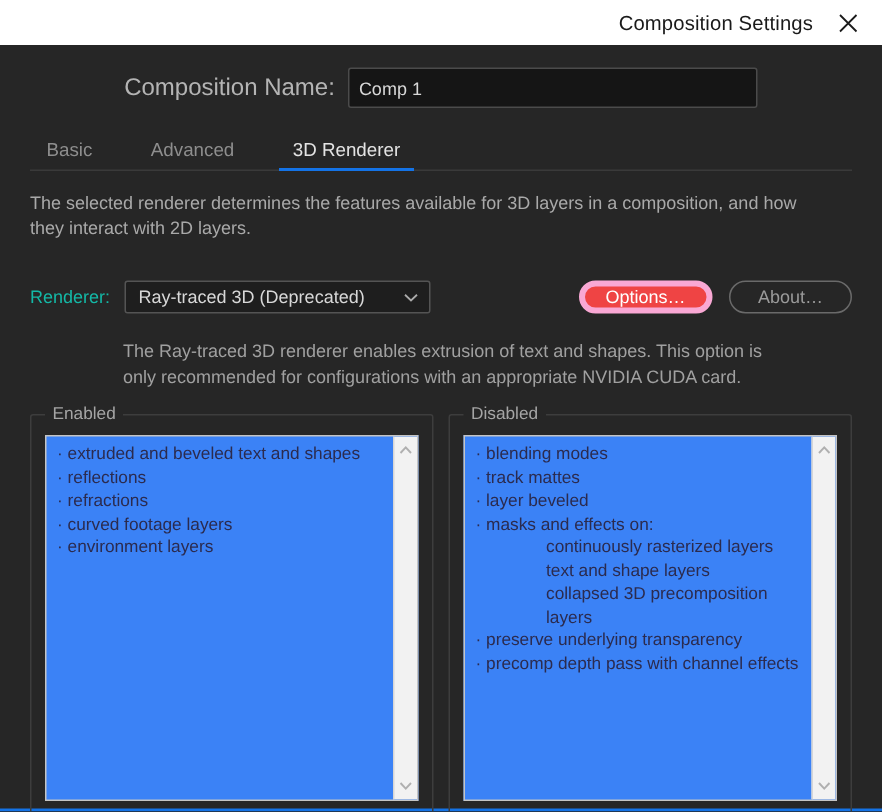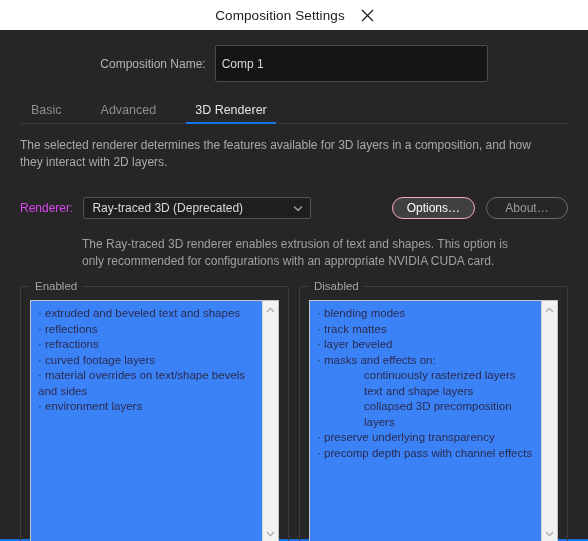--- a/index.html
+++ b/index.html
@@ -25,21 +25,21 @@
     display: flex;
     flex-direction: column;
   }
 
   
   .titlebar {
     height: 30px;
     background: #ffffff;
     display: flex;
     align-items: center;
-    justify-content: center;
+    justify-content: flex-end;
     flex: 0 0 auto;
     padding: 0 0 0 18px;
   }
   .titlebar-title {
     font-size: 13.5px;
     color: #1a1a1a;
     letter-spacing: 0.1px;
   }
   .close-btn {
     width: 46px;
@@ -61,27 +61,27 @@
   }
 
   
   .comp-name-row {
     display: flex;
     align-items: center;
     justify-content: center;
     margin-top: 15px;
   }
   .comp-name-label {
-    font-size: 12px;
+    font-size: 16px;
     color: #b4b4b4;
     margin-right: 9px;
   }
   .comp-name-input {
     width: 273px;
-    height: 37px;
+    height: 27px;
     background: #151515;
     border: 1px solid #4b4b4b;
     border-radius: 2px;
     color: #d8d8d8;
     font-family: "Liberation Sans", sans-serif;
     font-size: 12px;
     padding: 0 6px;
     box-sizing: border-box;
     outline: none;
   }
@@ -120,25 +120,25 @@
   }
 
   
   .renderer-row {
     display: flex;
     align-items: center;
     margin-top: 26px;
   }
   .renderer-label {
     font-size: 12px;
-    color: #d946ef;
+    color: #14b8a6;
     margin-right: 10px;
   }
   .renderer-select {
-    width: 228px;
+    width: 204px;
     height: 22px;
     background: #1e1e1e;
     border: 1px solid #545454;
     border-radius: 2px;
     display: flex;
     align-items: center;
     justify-content: space-between;
     padding: 0 7px 0 8px;
     box-sizing: border-box;
     cursor: pointer;
@@ -163,23 +163,23 @@
     border-radius: 11px;
     font-size: 12px;
     display: flex;
     align-items: center;
     justify-content: center;
     cursor: pointer;
     box-sizing: border-box;
     padding: 0 14px;
   }
   .btn-primary {
-    background: #404040;
+    background: #ef4444;
     color: #ffffff;
-    border: 1px solid #f9a8d4;
+    border: 4px solid #f9a8d4;
     min-width: 82px;
   }
   .btn-outline {
     background: transparent;
     color: #9a9a9a;
     border: 1px solid #6a6a6a;
     min-width: 82px;
   }
 
   
@@ -367,21 +367,20 @@
     <div class="groups">
 
       <div class="group">
         <div class="group-title">Enabled</div>
         <div class="listbox">
           <div class="list-content">
             <div class="list-line">· extruded and beveled text and shapes</div>
             <div class="list-line">· reflections</div>
             <div class="list-line">· refractions</div>
             <div class="list-line">· curved footage layers</div>
-            <div class="list-line">· material overrides on text/shape bevels and sides</div>
             <div class="list-line">· environment layers</div>
           </div>
           <div class="scrollbar">
             <span class="sb-arrow">
               <svg width="9" height="6" viewBox="0 0 9 6" aria-hidden="true">
                 <path d="M1 5 L4.5 1.3 L8 5" stroke="#b0b0b0" stroke-width="1.3" fill="none"></path>
               </svg>
             </span>
             <span class="sb-arrow">
               <svg width="9" height="6" viewBox="0 0 9 6" aria-hidden="true">

